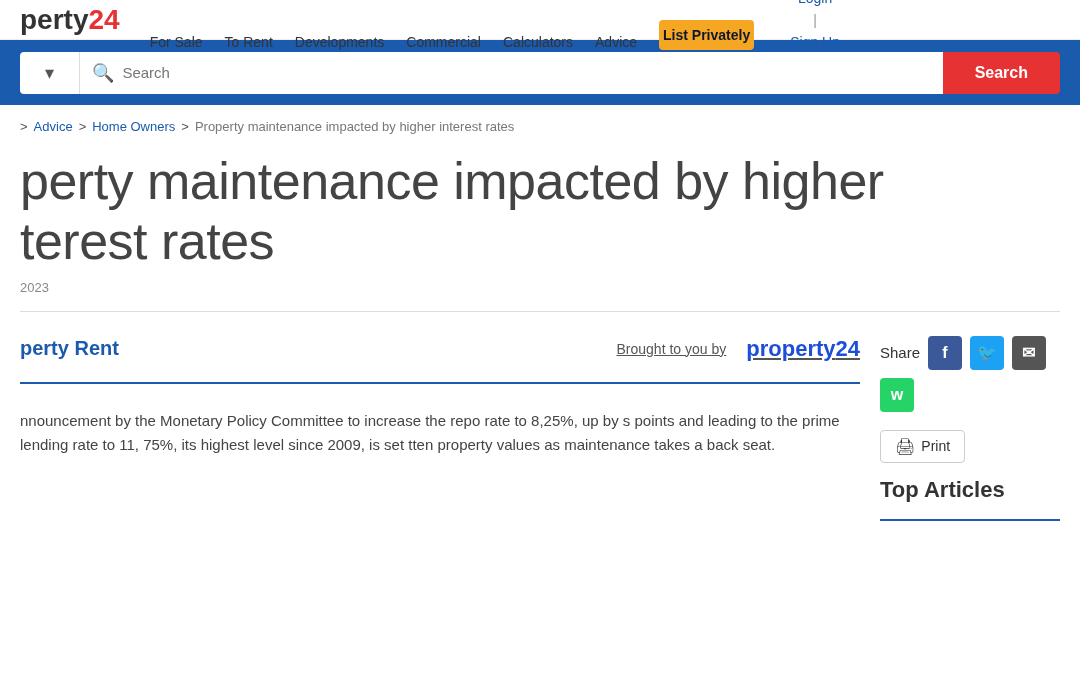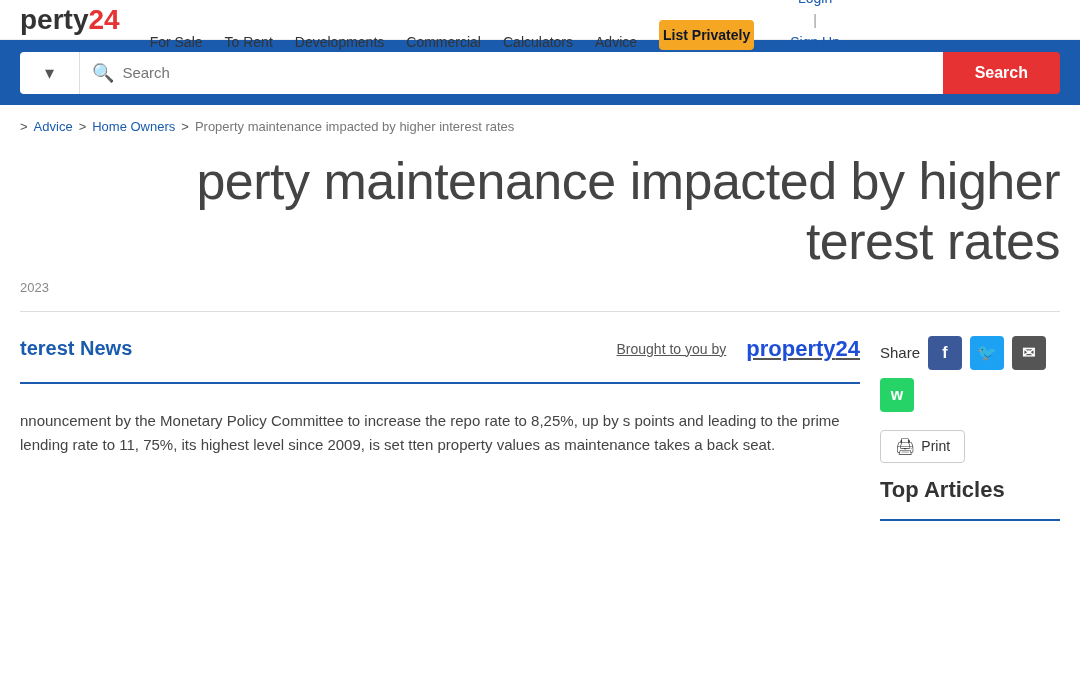--- a/index.html
+++ b/index.html
@@ -145,21 +145,20 @@
     }
 
     
     .article-title {
       font-size: 52px;
       font-weight: 300;
       color: #444;
       line-height: 1.15;
       margin: 10px 0 8px 0;
       letter-spacing: -0.5px;
-      text-align: right;
     }
     .article-date {
       font-size: 13px;
       color: #888;
       margin-bottom: 16px;
     }
 
     
     .divider-blue {
       border: none;
@@ -328,21 +327,21 @@
       perty maintenance impacted by higher<br>terest rates
     </h1>
     <div class="article-date">2023</div>
 
     <hr class="divider-light">
 
     <div class="content-share-row">
       <div class="article-section">
 
         <div class="section-label-row">
-          <span class="section-label">terest News</span>
+          <span class="section-label">perty Rent</span>
           <div class="brought-by">
             <span>Brought to you by</span>
             <span class="p24-logo">
               <span>property</span><span class="p24-red">24</span>
             </span>
           </div>
         </div>
 
         <hr class="divider-blue">
 

